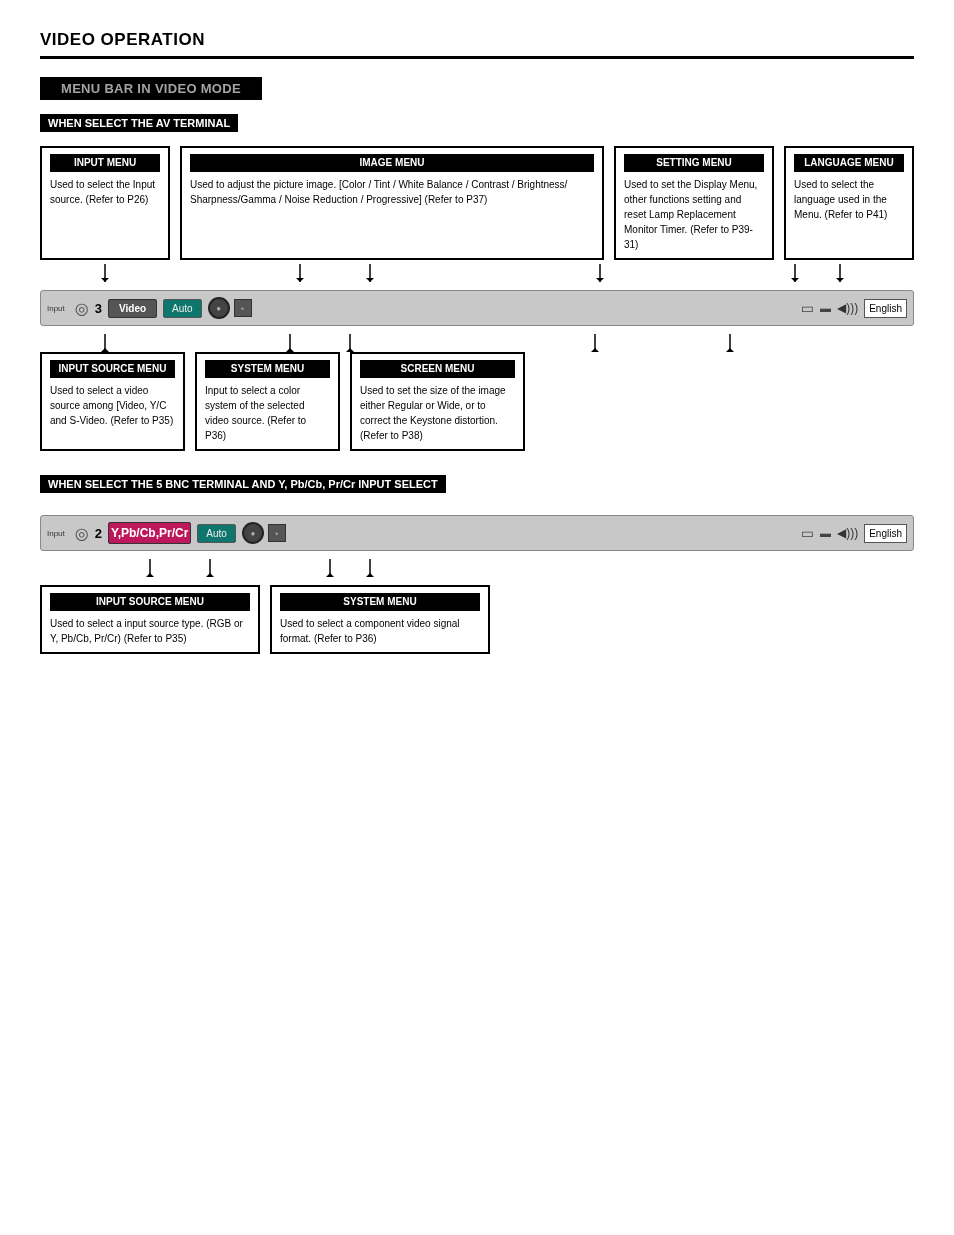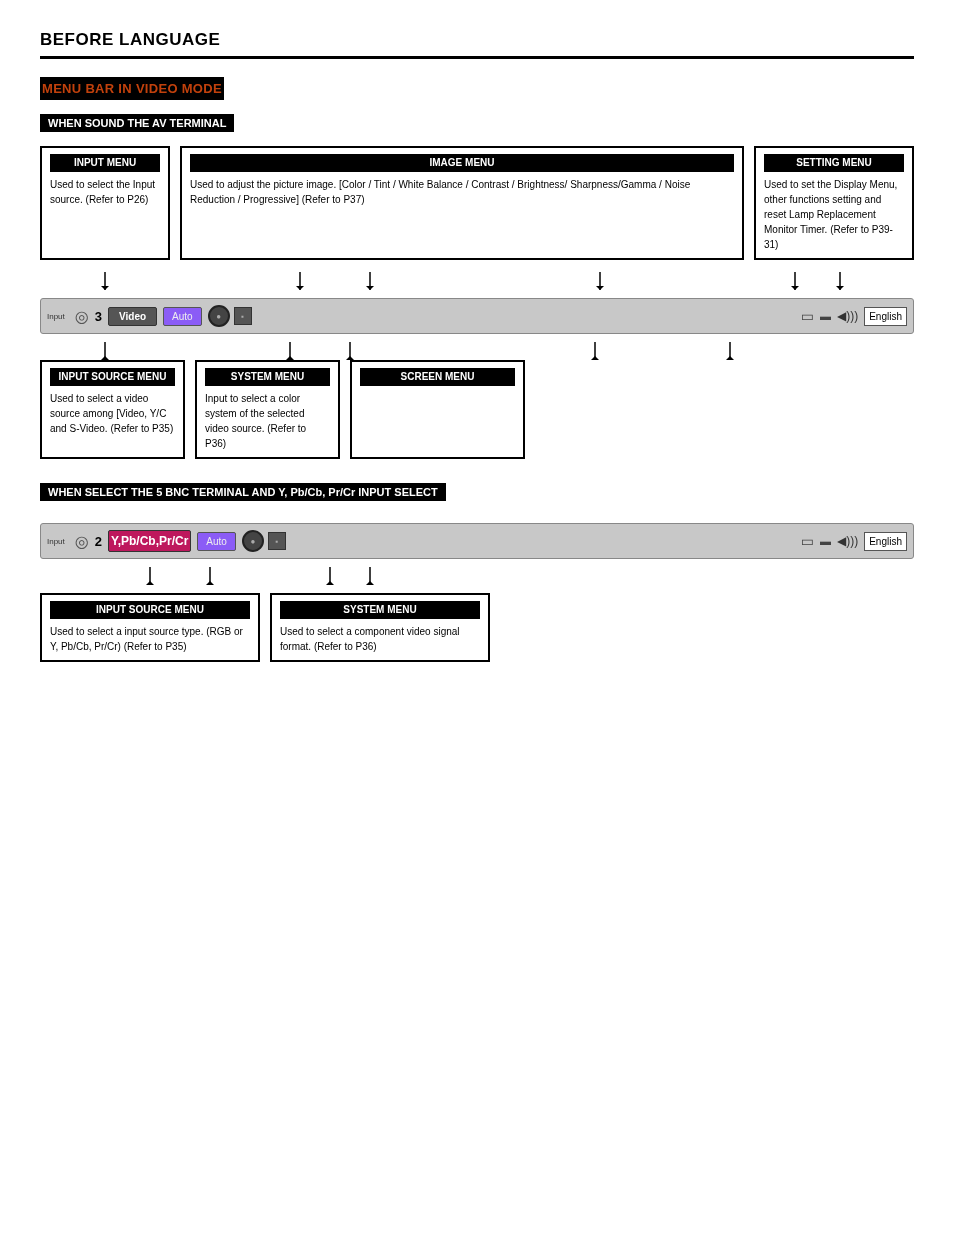--- a/index.html
+++ b/index.html
@@ -22,24 +22,24 @@
 
     .title-underline {
       border: none;
       border-top: 3px solid #000;
       margin-bottom: 18px;
     }
 
     .section-header {
       display: inline-block;
       background: #000;
-      color: #c2410c;
+      color: #a3a3a3;
       font-weight: bold;
       font-size: 13px;
-      padding: 4px 2px;
+      padding: 4px 21px;
       margin-bottom: 14px;
       letter-spacing: 0.3px;
     }
 
     .sub-section-header {
       display: inline-block;
       background: #000;
       color: #fff;
       font-weight: bold;
       font-size: 11px;
@@ -117,21 +117,21 @@
       background: #555;
       color: #fff;
       font-size: 10px;
       padding: 3px 10px;
       border: 1px solid #333;
       border-radius: 2px;
       font-weight: bold;
     }
 
     .bar-button-gray {
-      background: #8b5cf6;
+      background: #0f766e;
       color: #eee;
       font-size: 10px;
       padding: 3px 8px;
       border: 1px solid #555;
       border-radius: 2px;
     }
 
     .bar-controls {
       display: flex;
       align-items: center;
@@ -181,21 +181,21 @@
     }
 
     
     .diagram-wrapper {
       position: relative;
     }
 
     .top-section {
       display: flex;
       gap: 10px;
-      margin-bottom: 12px;
+      margin-bottom: 4px;
       border-radius: 32px;
     }
 
     .top-box {
       flex: 1;
     }
 
     .bottom-section {
       display: flex;
       gap: 10px;
@@ -244,49 +244,53 @@
       margin-top: 8px;
     }
 
     .bottom-box-bnc {
       width: 220px;
     }
   </style>
 </head>
 <body>
 
-<h1 class="page-title">BEFORE LANGUAGE</h1>
+<h1 class="page-title">VIDEO OPERATION</h1>
 <hr class="title-underline">
 
 <div class="section">
   <div class="section-header">MENU BAR IN VIDEO MODE</div>
 
   
   <div>
-    <div class="sub-section-header">WHEN SOUND THE AV TERMINAL</div>
+    <div class="sub-section-header">WHEN SELECT THE AV TERMINAL</div>
 
     <div class="diagram-wrapper">
 
       <div class="top-section">
 
         <div class="top-box menu-box" style="flex:0 0 130px;">
           <span class="menu-box-title">INPUT MENU</span>
           <span class="menu-box-text">Used to select the Input source. (Refer to P26)</span>
         </div>
 
         <div class="top-box menu-box" style="flex:1;">
           <span class="menu-box-title">IMAGE MENU</span>
           <span class="menu-box-text">Used to adjust the picture image. [Color / Tint / White Balance / Contrast / Brightness/ Sharpness/Gamma / Noise Reduction / Progressive] (Refer to P37)</span>
         </div>
 
         <div class="top-box menu-box" style="flex:0 0 160px;">
           <span class="menu-box-title">SETTING MENU</span>
           <span class="menu-box-text">Used to set the Display Menu, other functions setting and reset Lamp Replacement Monitor Timer. (Refer to P39-31)</span>
         </div>
 
+        <div class="top-box menu-box" style="flex:0 0 130px;">
+          <span class="menu-box-title">LANGUAGE MENU</span>
+          <span class="menu-box-text">Used to select the language used in the Menu. (Refer to P41)</span>
+        </div>
       </div>
 
       <svg height="18" style="width:100%;display:block;">
 
         <line x1="65" y1="0" x2="65" y2="18" stroke="#000" stroke-width="1.5"></line>
         <polygon points="61,14 65,18 69,14" fill="#000"></polygon>
 
         <line x1="260" y1="0" x2="260" y2="18" stroke="#000" stroke-width="1.5"></line>
         <polygon points="256,14 260,18 264,14" fill="#000"></polygon>
 
@@ -351,20 +355,21 @@
           <span class="menu-box-text">Used to select a video source among [Video, Y/C and S-Video. (Refer to P35)</span>
         </div>
 
         <div class="bottom-box menu-box" style="flex:0 0 145px;">
           <span class="menu-box-title">SYSTEM MENU</span>
           <span class="menu-box-text">Input to select a color system of the selected video source. (Refer to P36)</span>
         </div>
 
         <div class="bottom-box menu-box" style="flex:0 0 175px;">
           <span class="menu-box-title">SCREEN MENU</span>
+          <span class="menu-box-text">Used to set the size of the image either Regular or Wide, or to correct the Keystone distortion. (Refer to P38)</span>
         </div>
 
 
         <div style="flex:1;"></div>
       </div>
     </div>
   </div>
 
   
   <div class="second-section">

